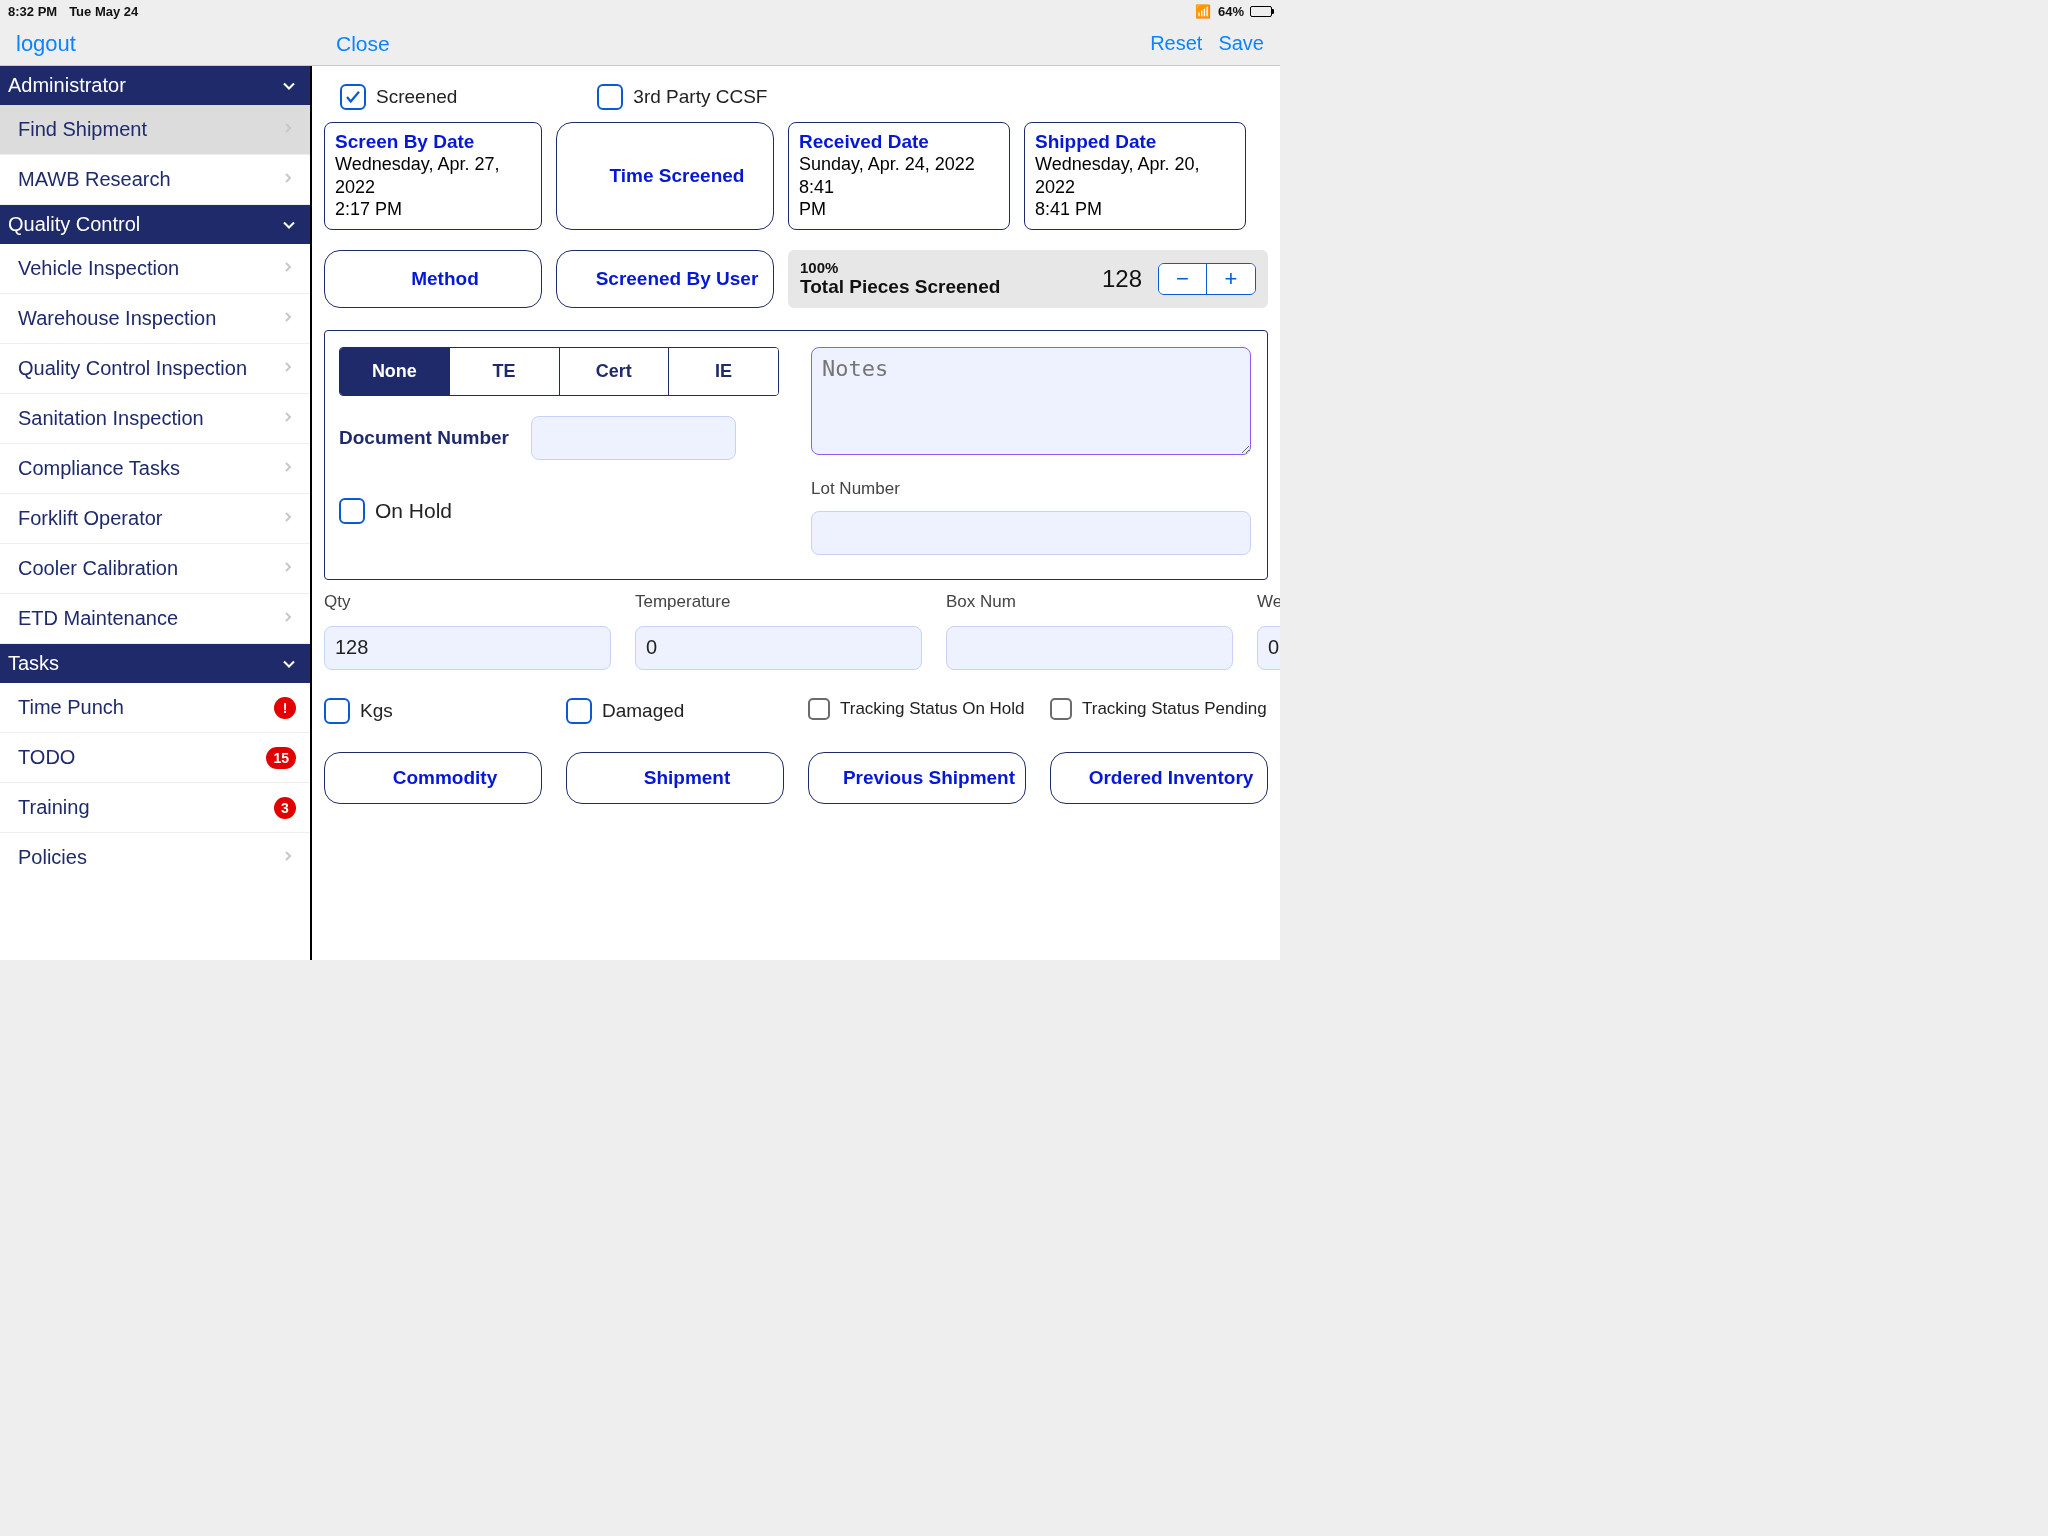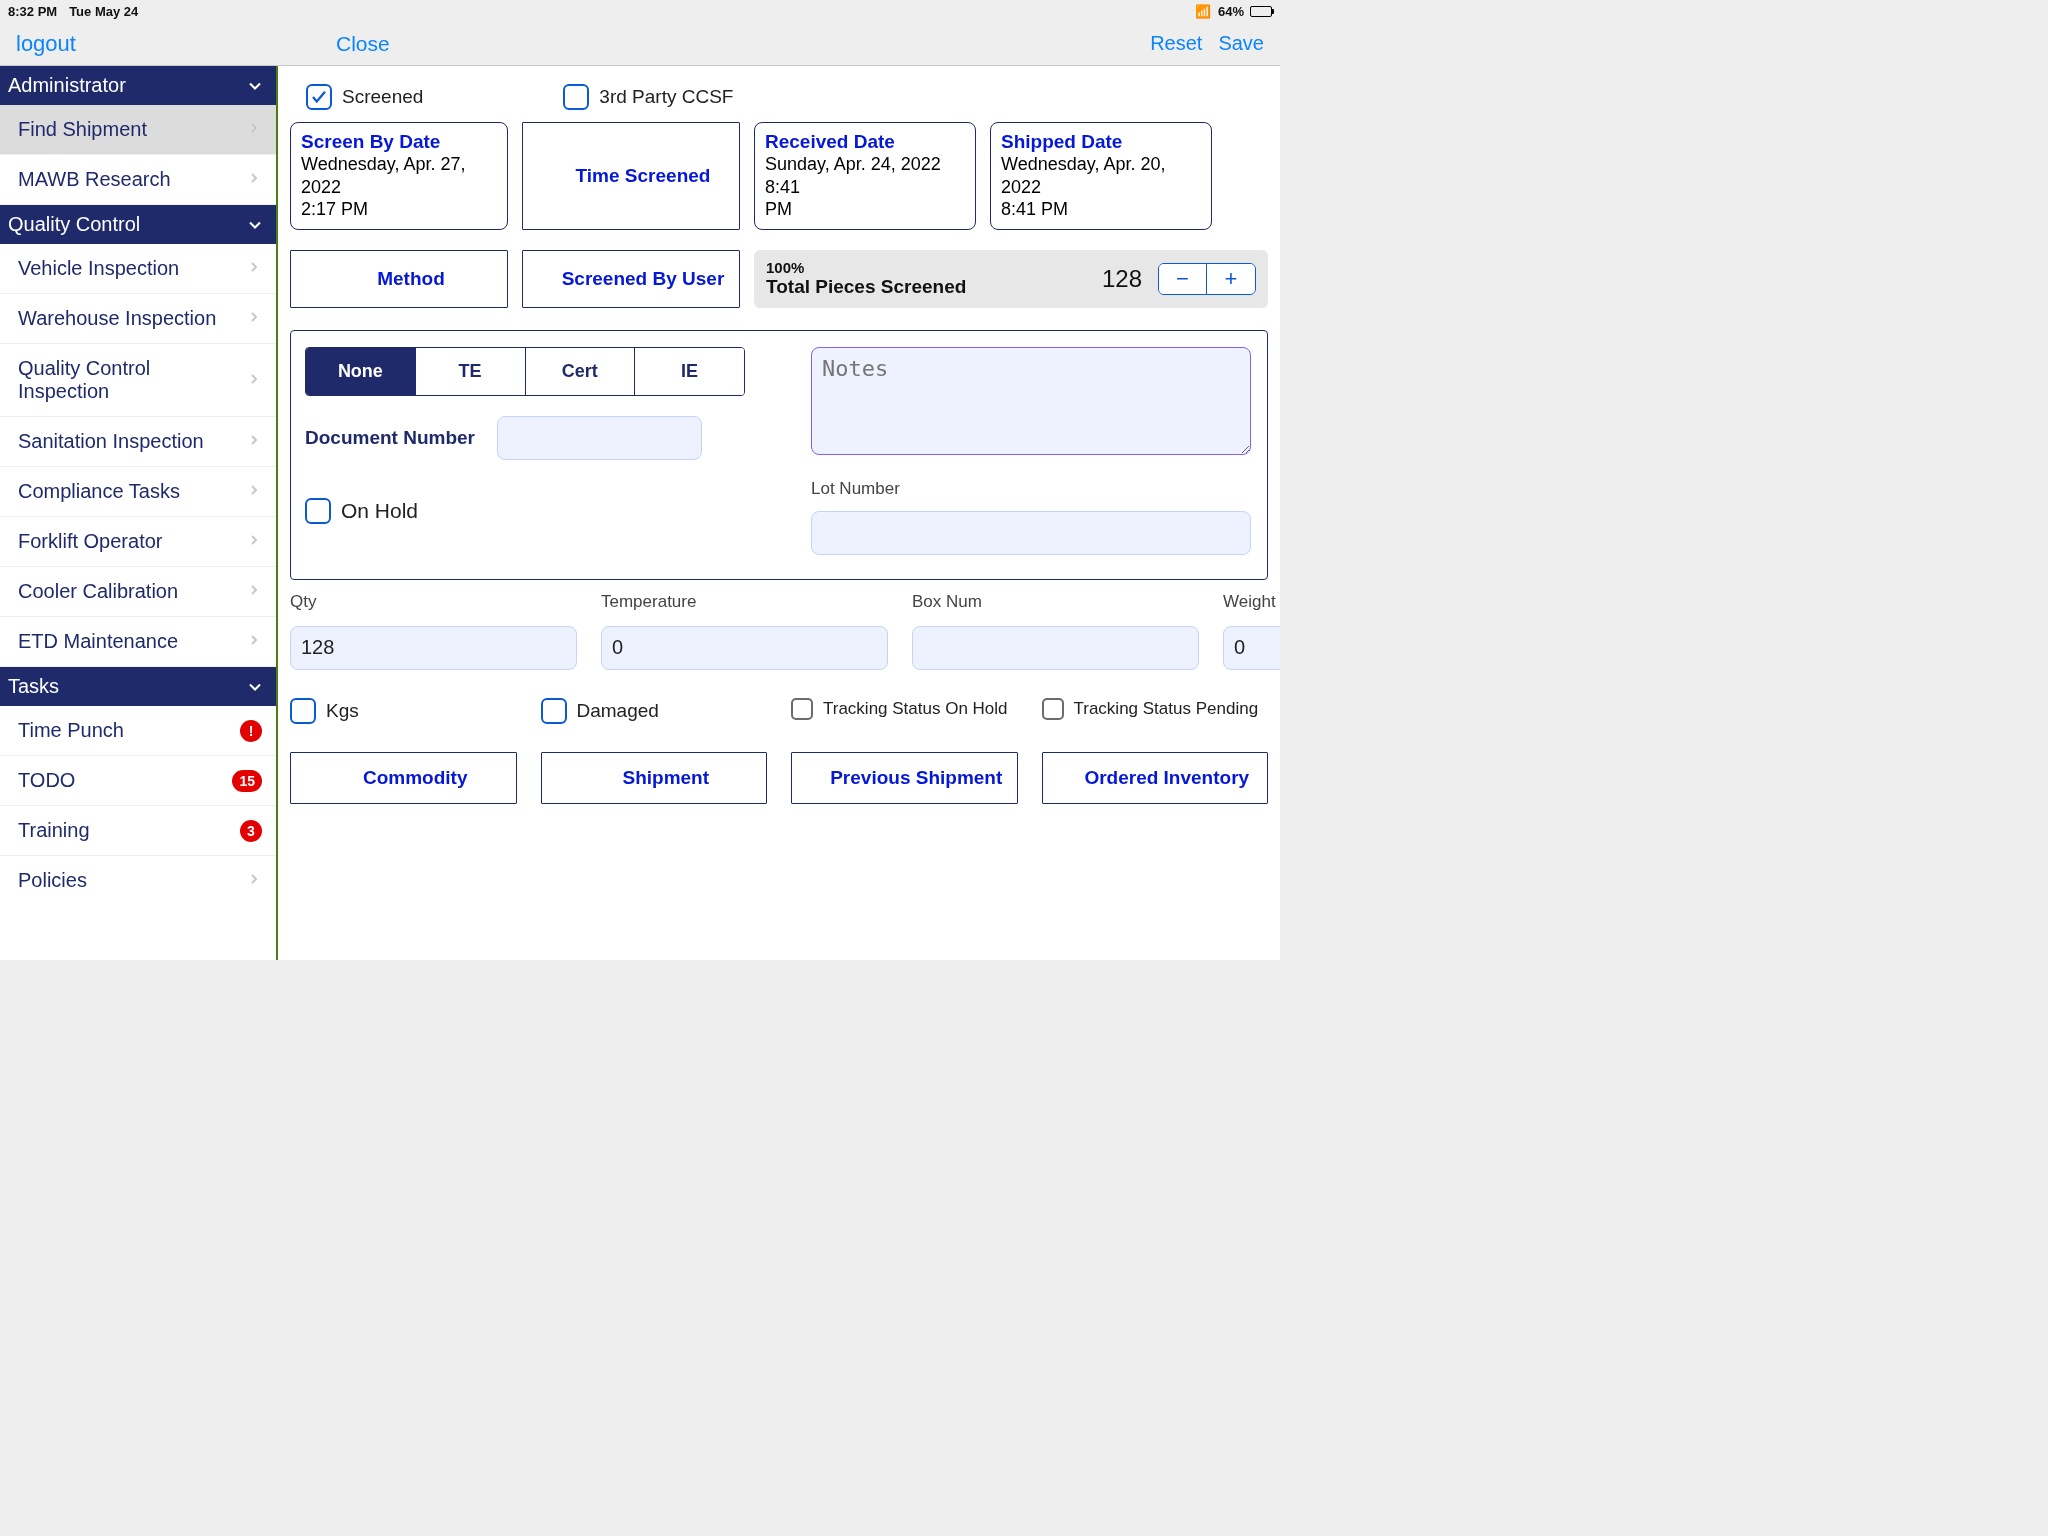--- a/index.html
+++ b/index.html
@@ -47,22 +47,22 @@
   .app-bar-right { padding-right:16px; gap:16px;}
   .link-btn {
     color:#0a84ff; font-size:21px; background:none; border:none; cursor:pointer; font-weight:400;
   }
   .app-bar-right .link-btn { font-size:20px;}
   .logout { font-size:22px;}
 
   
   .content { display:flex; height:calc(100% - 66px); }
   .sidebar {
-    width:278px; background:#fff;
-    border-right:2px solid #4d7c0f;
+    width:312px; background:#fff;
+    border-right:2px solid #000000;
     overflow-y:auto;
   }
   .main {
     flex:1; background:#fff; overflow-y:auto; padding: 18px 12px 30px 12px;
   }
 
   
   .section-header {
     background:#1f2a6b;
     color:#fff;
@@ -105,21 +105,21 @@
   .cbx.checked svg{stroke:#0a5ad6;}
   .cb-label{color:#222;}
   .card-row { display:flex; gap:14px; margin-top:12px; }
   .card {
     border:1.5px solid #1f2a6b; border-radius:8px; padding:8px 10px 8px 10px; font-size:18px;
     color:#000;
   }
   .card .title { color:#0518d6; font-weight:700; font-size:19px;}
   .card .sub { color:#000; font-size:18px; line-height:1.25;}
   .btn-outline {
-    border:1.5px solid #1f2a6b; border-radius:1px; color:#0518d6; font-weight:700; font-size:19px;
+    border:1.5px solid #1f2a6b; border-radius:16px; color:#0518d6; font-weight:700; font-size:19px;
     display:flex; align-items:center; justify-content:center; background:#fff; cursor:pointer;padding-left:24px;
   }
   .pieces-box {
     background:#e7e7e7; border-radius:6px; flex:1; display:flex; align-items:center; padding:6px 12px;
     gap:16px;
   }
   .pieces-left{flex:1;}
   .pieces-percent{font-size:15px; font-weight:700;}
   .pieces-label{font-size:19px; font-weight:700;}
   .pieces-val{font-size:24px;}

